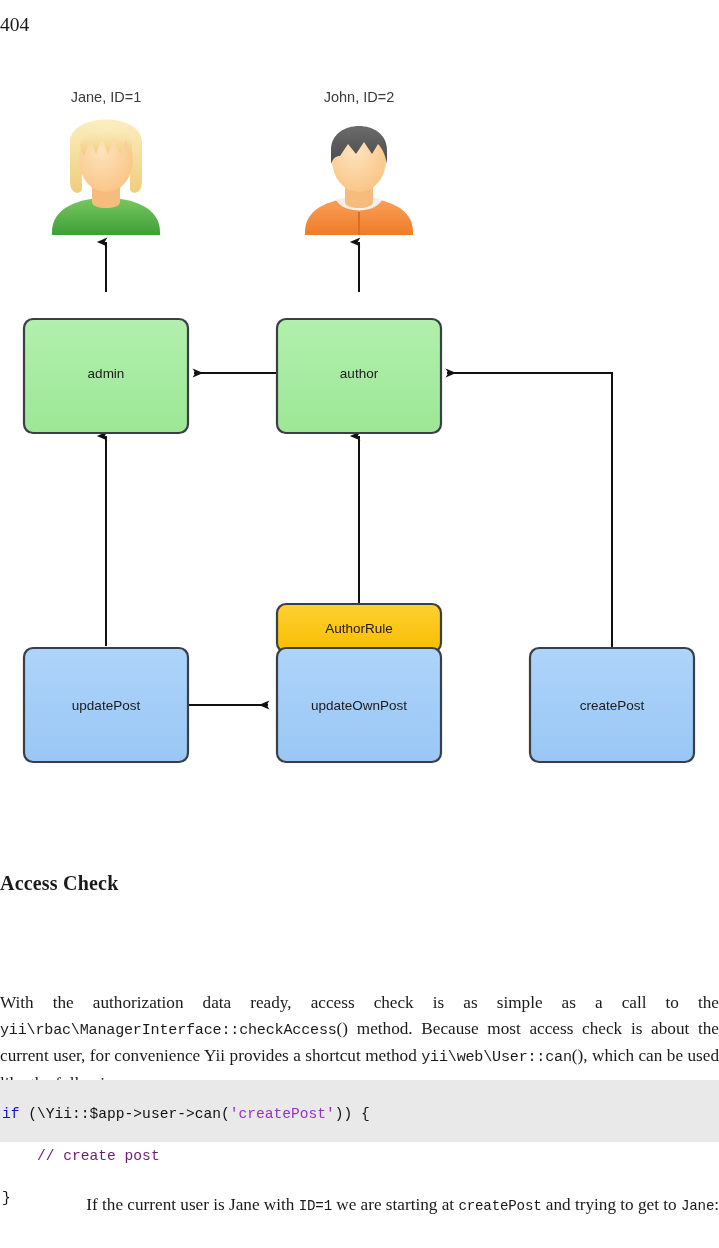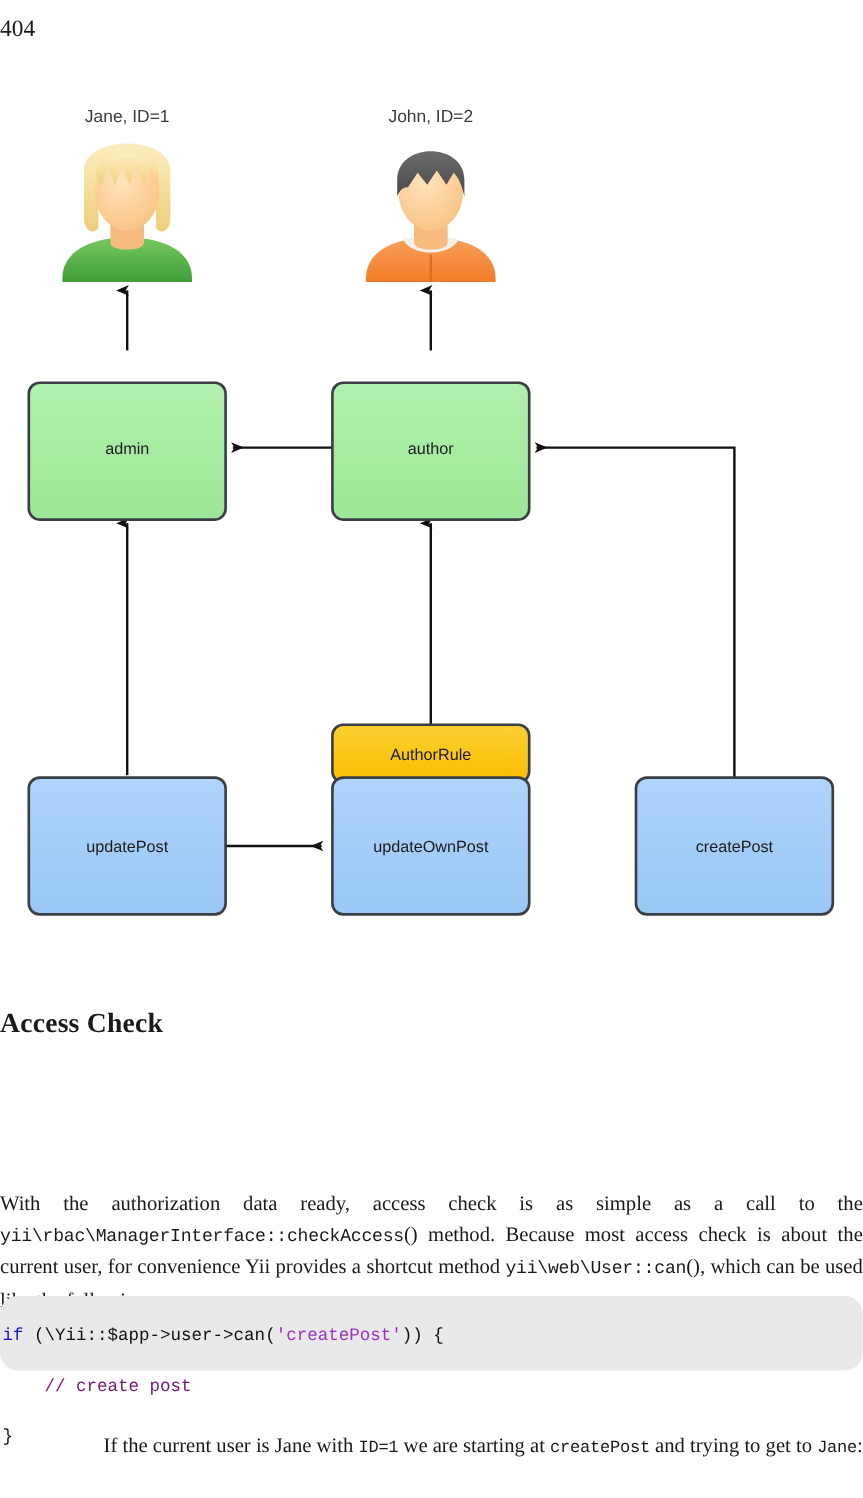--- a/index.html
+++ b/index.html
@@ -62,24 +62,24 @@
   .avatar-caption {
     font-family: "Liberation Sans", sans-serif;
     font-size: 14.5px;
     fill: #3a3a3a;
   }
 
   
   .section-heading {
     position: absolute;
     left: 0px;
-    top: 840px;
+    top: 872px;
     font-family: "Liberation Serif", serif;
     font-weight: bold;
-    font-size: 23px;
+    font-size: 20px;
     letter-spacing: 0.2px;
   }
   .para {
     position: absolute;
     left: 0px;
     width: 719px;
     font-family: "Liberation Serif", serif;
     font-size: 17.2px;
     line-height: 25.5px;
     text-align: justify;
@@ -104,21 +104,20 @@
     top: 1080px;
     width: 719px;
     height: 62px;
     background: #e9e9e9;
     font-family: "Liberation Mono", monospace;
     font-size: 14.6px;
     line-height: 21px;
     white-space: pre;
     padding: 3px 0 0 0;
     box-sizing: border-box;
-    border-radius: 15px;
   }
   .codeblock .line { padding-left: 2px; }
   .kw  { color: #1414cf; }
   .str { color: #9b30c8; }
   .cmt { color: #701a75; }
   .pln { color: #111111; }
 </style>
 </head>
 <body>
 

